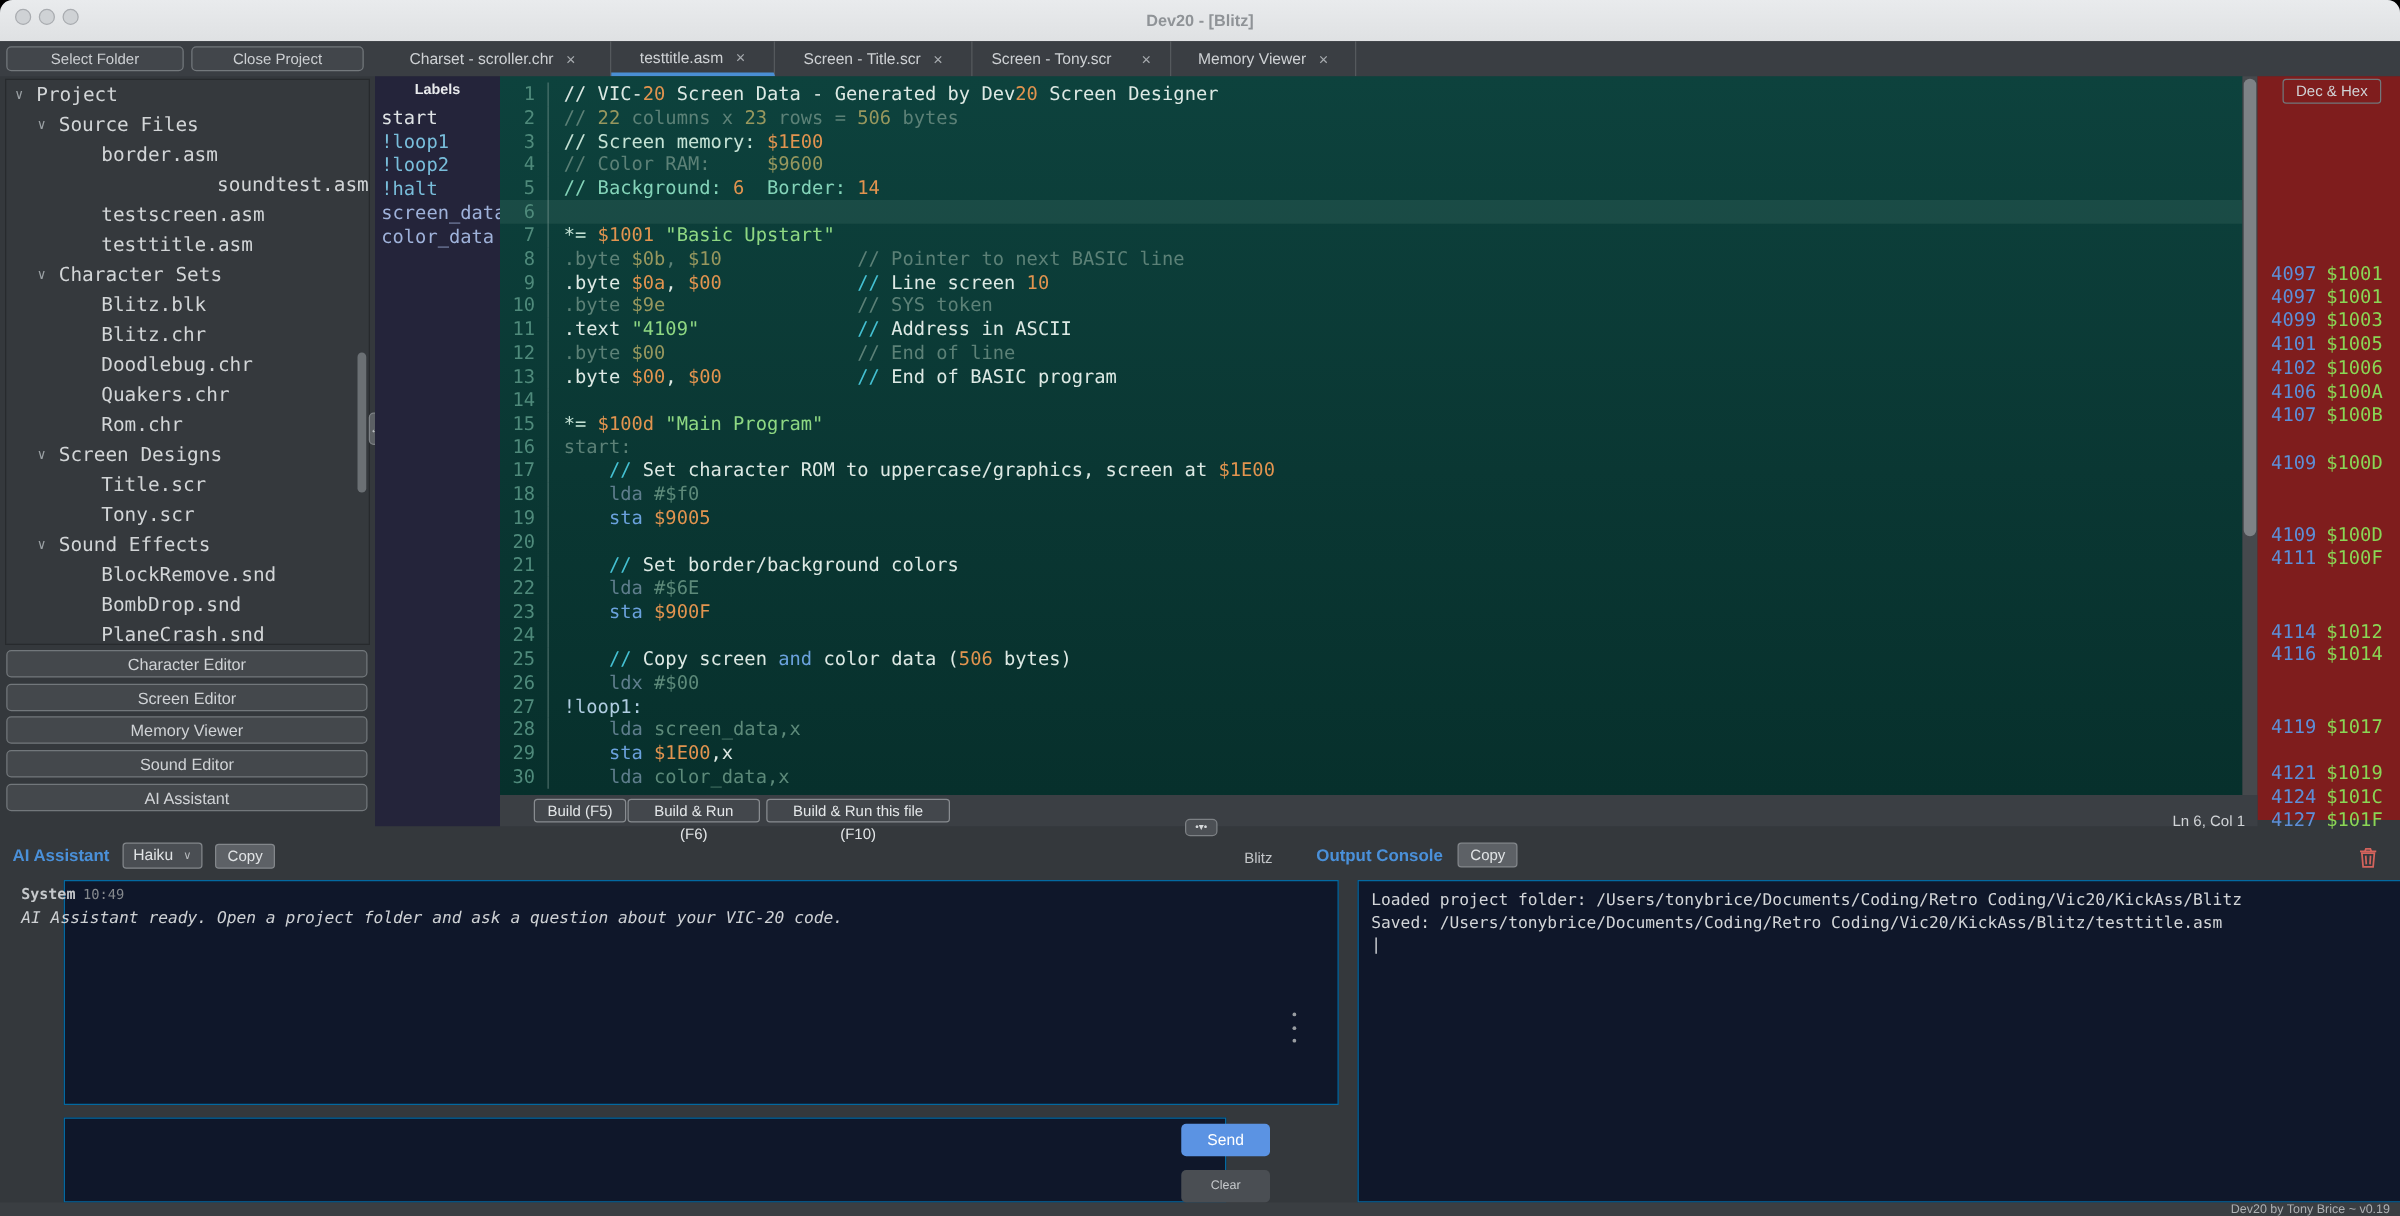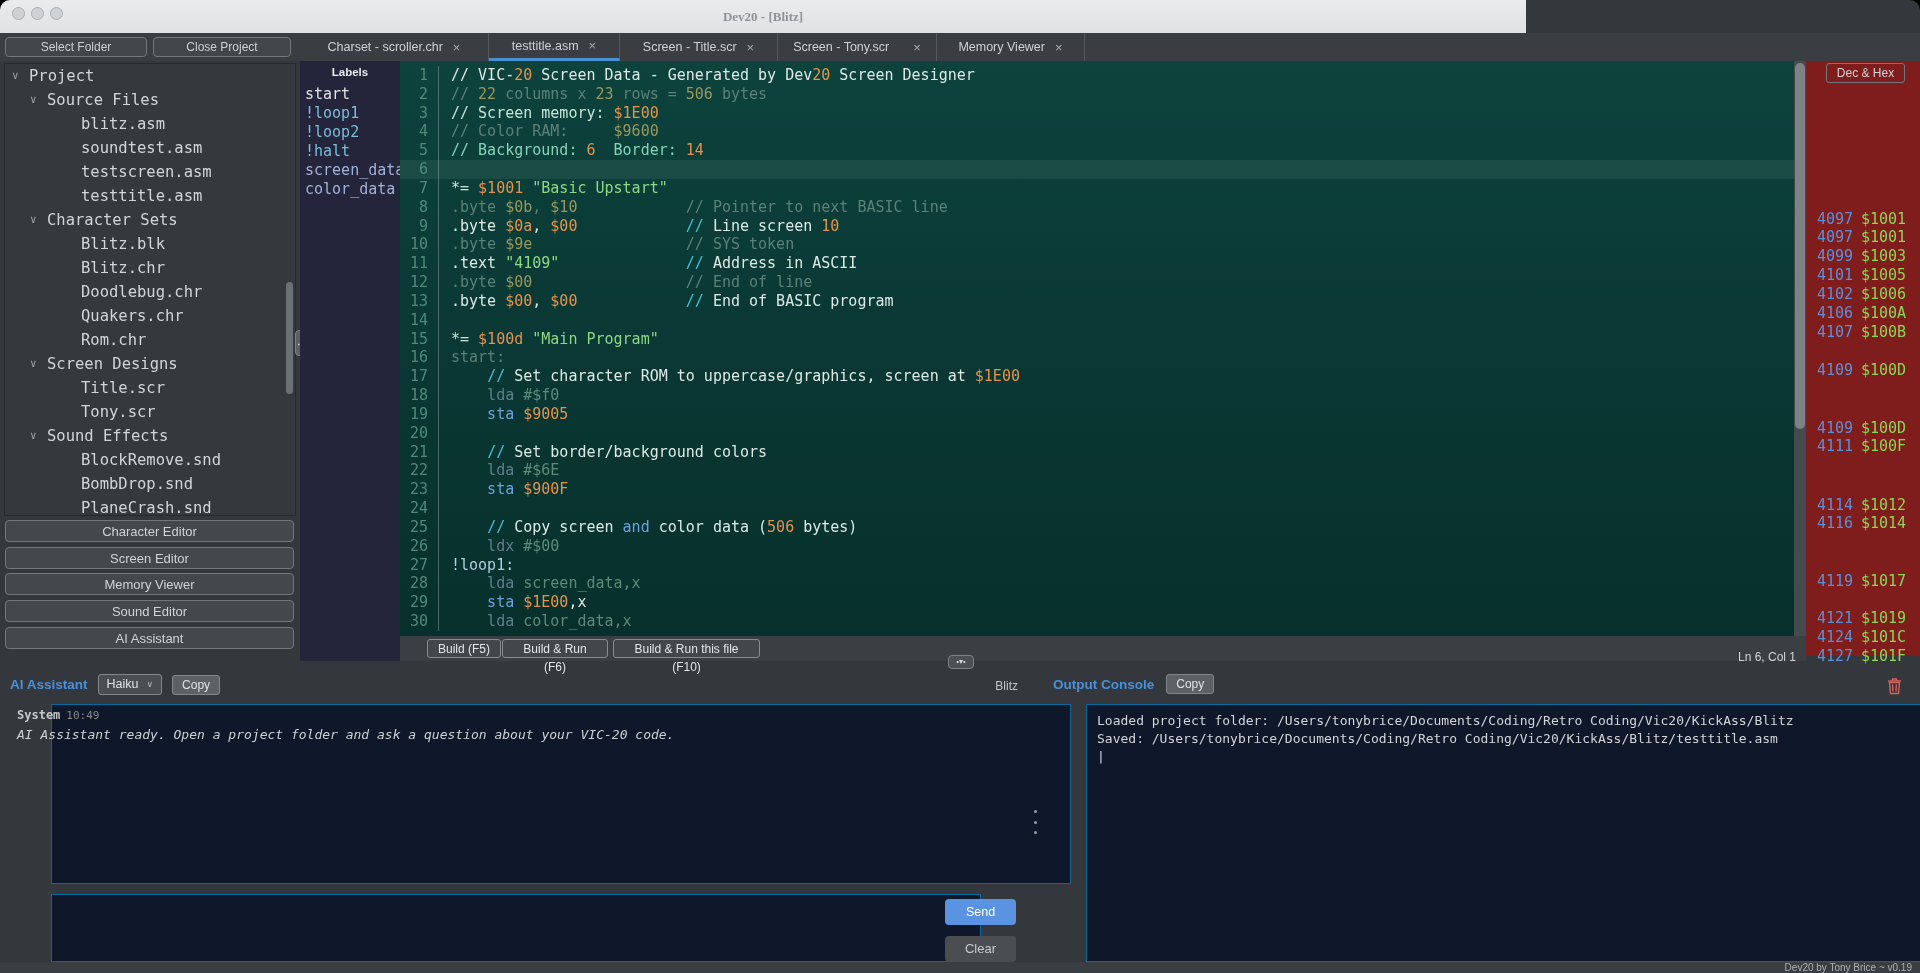--- a/index.html
+++ b/index.html
@@ -1,21 +1,21 @@
 <!DOCTYPE html>
 <html><head>
 <meta charset="utf-8">
 <style>
   html,body{margin:0;padding:0;background:#000;width:1920px;height:973px;overflow:hidden;}
   #win{position:absolute;inset:0;width:1920px;height:973px;background:#34383c;border-radius:10px 10px 0 0;overflow:hidden;
        font-family:"Liberation Sans",sans-serif;}
   .mono{font-family:"DejaVu Sans Mono",monospace;}
 
   
-  #titlebar{position:absolute;left:0;top:0;width:1526px;height:33px;background:linear-gradient(#e9ebed,#dfe1e3);font-family:Liberation Serif, serif;}
+  #titlebar{position:absolute;left:0;top:0;width:1920px;height:33px;background:linear-gradient(#e9ebed,#dfe1e3);}
   .tlight{position:absolute;top:7px;width:13px;height:13px;border-radius:50%;background:#cfd2d5;border:1px solid #a9acb0;box-sizing:border-box;}
   #win-title{position:absolute;left:0;right:0;top:0;height:33px;line-height:33px;text-align:center;color:#8f9397;font-size:13px;font-weight:700;}
 
   
   #tabbar{position:absolute;left:0;top:33px;width:1920px;height:28px;background:#3a3e43;}
   .tbtn{position:absolute;top:4px;height:20px;background:#42464b;border:1px solid #73787c;border-radius:4px;
         color:#cccfd2;font-size:12px;text-align:center;line-height:19px;box-sizing:border-box;}
   .tab{position:absolute;top:0;height:28px;display:flex;align-items:center;justify-content:center;gap:10px;
        color:#ced1d4;font-size:12.5px;border-right:1px solid #55595d;box-sizing:border-box;}
   .tab .x{color:#a7abaf;font-size:13px;}
@@ -78,21 +78,21 @@
             padding:2px 8px;display:flex;gap:8px;align-items:center;line-height:15px;}
   #ai-context{position:absolute;right:902px;top:679px;color:#c2c5c8;font-size:12px;}
   #chat-meta{position:absolute;left:17px;top:708px;font-size:12px;color:#c5c8cb;font-weight:700;}
   #chat-meta .time{color:#85898d;font-weight:400;font-size:11px;margin-left:6px;}
   #chat-msg{position:absolute;left:17px;top:727px;font-size:13px;color:#ced1d4;font-style:italic;}
   #dots-handle{position:absolute;left:1032px;top:810px;width:6px;height:24px;display:flex;flex-direction:column;justify-content:space-between;align-items:center;}
   #dots-handle i{width:3px;height:3px;border-radius:50%;background:#989ca0;}
   #send-btn{position:absolute;left:945px;top:899px;width:71px;height:26px;background:#5b93e3;border-radius:4px;
             color:#fff;font-size:12.5px;text-align:center;line-height:26px;}
   #clear-btn{position:absolute;left:945px;top:936px;width:71px;height:26px;background:#4a4e53;border-radius:4px;
-             color:#c6c9cc;font-size:13px;text-align:center;line-height:26px;}
+             color:#c6c9cc;font-size:10px;text-align:center;line-height:26px;}
   #oc-header{position:absolute;left:1053px;top:674px;display:flex;align-items:center;gap:12px;}
   .console-line{font-size:13px;color:#d2d5d8;line-height:18px;white-space:pre;}
   #trash-icon{position:absolute;right:18px;top:678px;}
 
   
   #statusbar{position:absolute;left:0;top:962px;width:1920px;height:11px;background:#3a3e42;}
   #status-text{position:absolute;right:8px;top:0;height:11px;line-height:11px;color:#aeb1b4;font-size:10px;padding-left:14px;}
 </style>
 </head>
 <body>
@@ -143,22 +143,22 @@
             <line x1="8.5" y1="14" x2="10.8" y2="15.4"></line>
         </g>
       </svg>
       <span style="width:15px;height:15px;border:2px solid #dba02f;border-radius:50%;color:#dba02f;font-size:10px;font-weight:700;display:inline-flex;align-items:center;justify-content:center;box-sizing:border-box;">i</span>
     </div>
   </div>
 
   <div id="tree-box">
       <div class="tree-row mono" style="padding-left: 7px;"><span class="chev">∨</span><span>Project</span></div>
       <div class="tree-row mono" style="padding-left: 25px;"><span class="chev">∨</span><span>Source Files</span></div>
-      <div class="tree-row mono" style="padding-left: 59px;"><span class="chev"></span><span>blitz.asm</span></div>
-      <div class="tree-row mono" style="padding-left: 59px;"><span class="chev"></span><span>soundtest.asm</span></div>
+      <div class="tree-row mono" style="padding-left: 59px;"><span class="chev"></span><span>border.asm</span></div>
+      <div class="tree-row mono" style="padding-left: 59px; justify-content: flex-end;"><span class="chev"></span><span>soundtest.asm</span></div>
       <div class="tree-row mono" style="padding-left: 59px;"><span class="chev"></span><span>testscreen.asm</span></div>
       <div class="tree-row mono" style="padding-left: 59px;"><span class="chev"></span><span>testtitle.asm</span></div>
       <div class="tree-row mono" style="padding-left: 25px;"><span class="chev">∨</span><span>Character Sets</span></div>
       <div class="tree-row mono" style="padding-left: 59px;"><span class="chev"></span><span>Blitz.blk</span></div>
       <div class="tree-row mono" style="padding-left: 59px; text-align: right;"><span class="chev"></span><span>Blitz.chr</span></div>
       <div class="tree-row mono" style="padding-left: 59px;"><span class="chev"></span><span>Doodlebug.chr</span></div>
       <div class="tree-row mono" style="padding-left: 59px;"><span class="chev"></span><span>Quakers.chr</span></div>
       <div class="tree-row mono" style="padding-left: 59px;"><span class="chev"></span><span>Rom.chr</span></div>
       <div class="tree-row mono" style="padding-left: 25px;"><span class="chev">∨</span><span>Screen Designs</span></div>
       <div class="tree-row mono" style="padding-left: 59px;"><span class="chev"></span><span>Title.scr</span></div>

